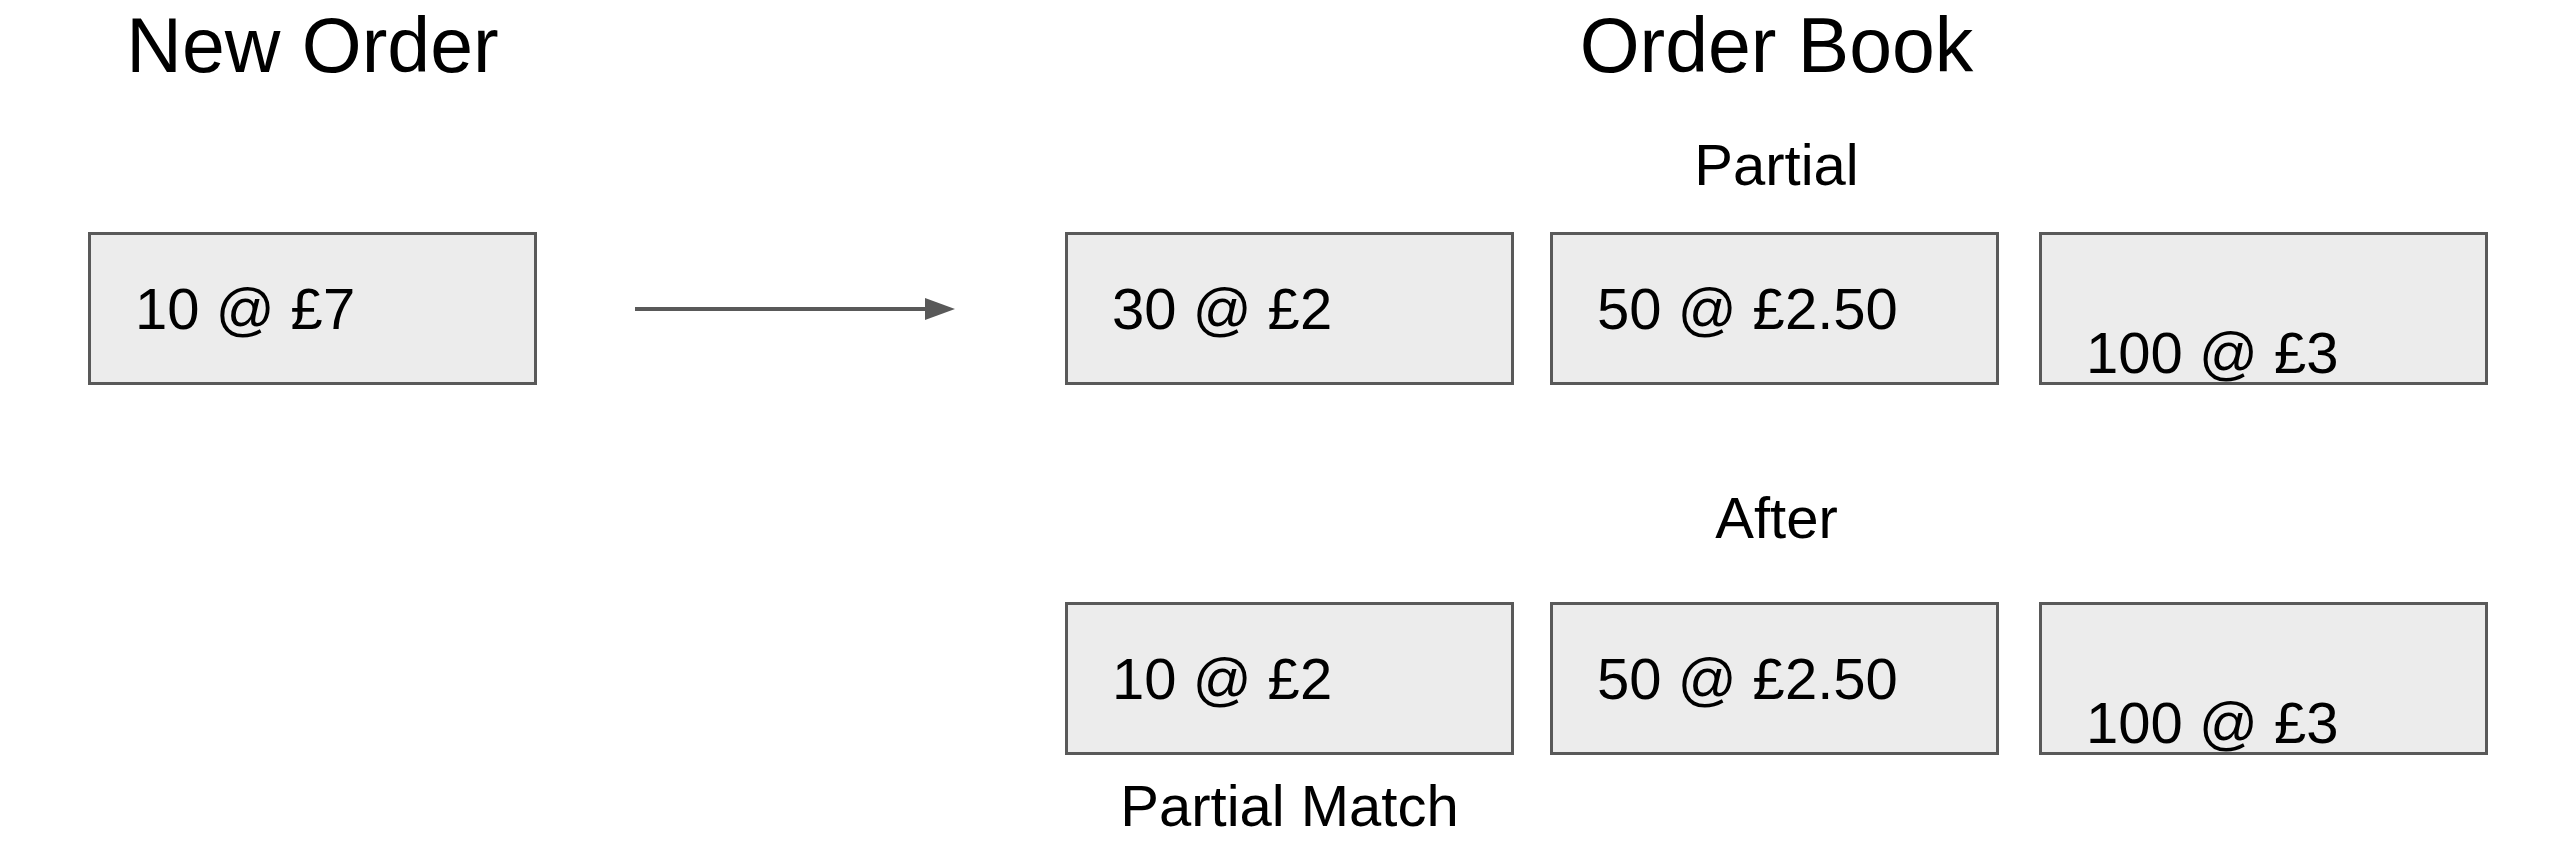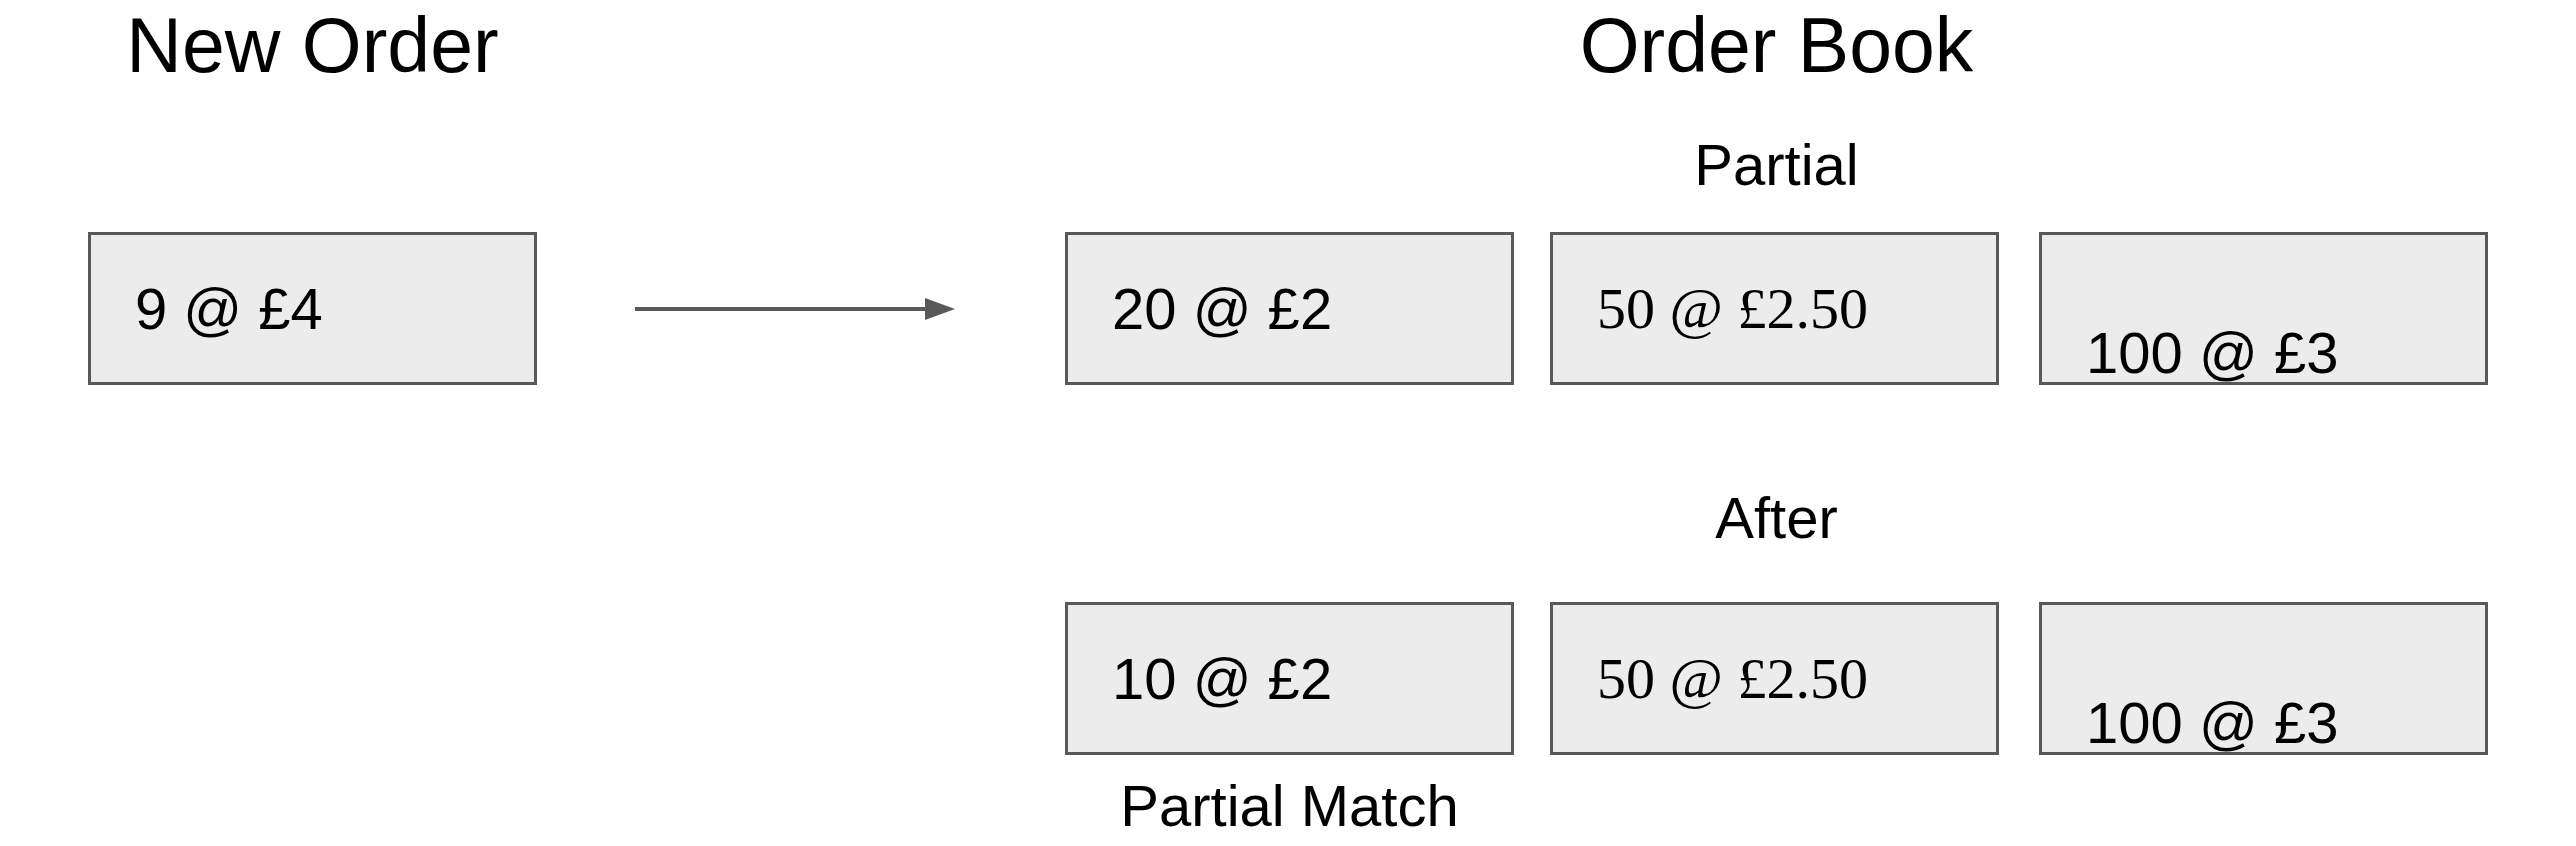--- a/index.html
+++ b/index.html
@@ -42,21 +42,21 @@
     display: flex;
     align-items: center;
     padding-left: 44px;
     font-size: 58px;
     line-height: 58px;
     white-space: nowrap;
   }
   .row-before { top: 232px; }
   .row-after  { top: 602px; }
   .c0 { left: 1065px; }
-  .c1 { left: 1550px; font-family: Liberation Serif, serif; }
+  .c1 { left: 1550px; }
   .c2 { left: 2039px; align-items: flex-end; }
   #b-new { left: 88px; top: 232px; }
   .arrow-line {
     position: absolute;
     left: 635px;
     top: 307px;
     width: 291px;
     height: 3.5px;
     background: var(--arrow, #595959);
   }
@@ -74,30 +74,30 @@
 </head>
 <body>
 
 <div class="canvas">
 
   <div class="title" id="t-new">New Order</div>
 
   <div class="title" id="t-book">Order Book</div>
 
   <div class="box" id="b-new">
-    <span>9 @ £4</span>
+    <span>10 @ £7</span>
   </div>
 
   <div class="arrow-line"></div>
   <div class="arrow-head"></div>
 
   <div class="label" id="l-before">Partial</div>
 
   <div class="box row-before c0">
-    <span>20 @ £2</span>
+    <span>30 @ £2</span>
   </div>
   <div class="box row-before c1">
     <span>50 @ £2.50</span>
   </div>
   <div class="box row-before c2">
     <span>100 @ £3</span>
   </div>
 
   <div class="label" id="l-after">After</div>
 

